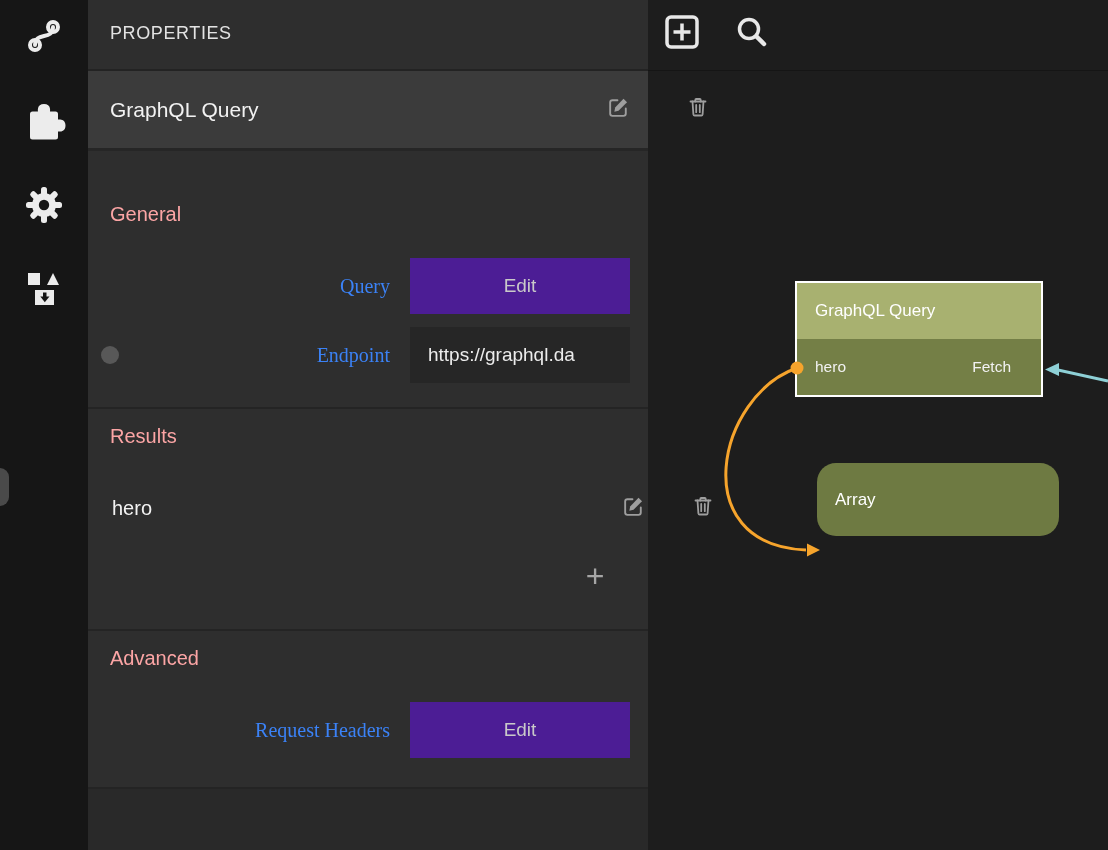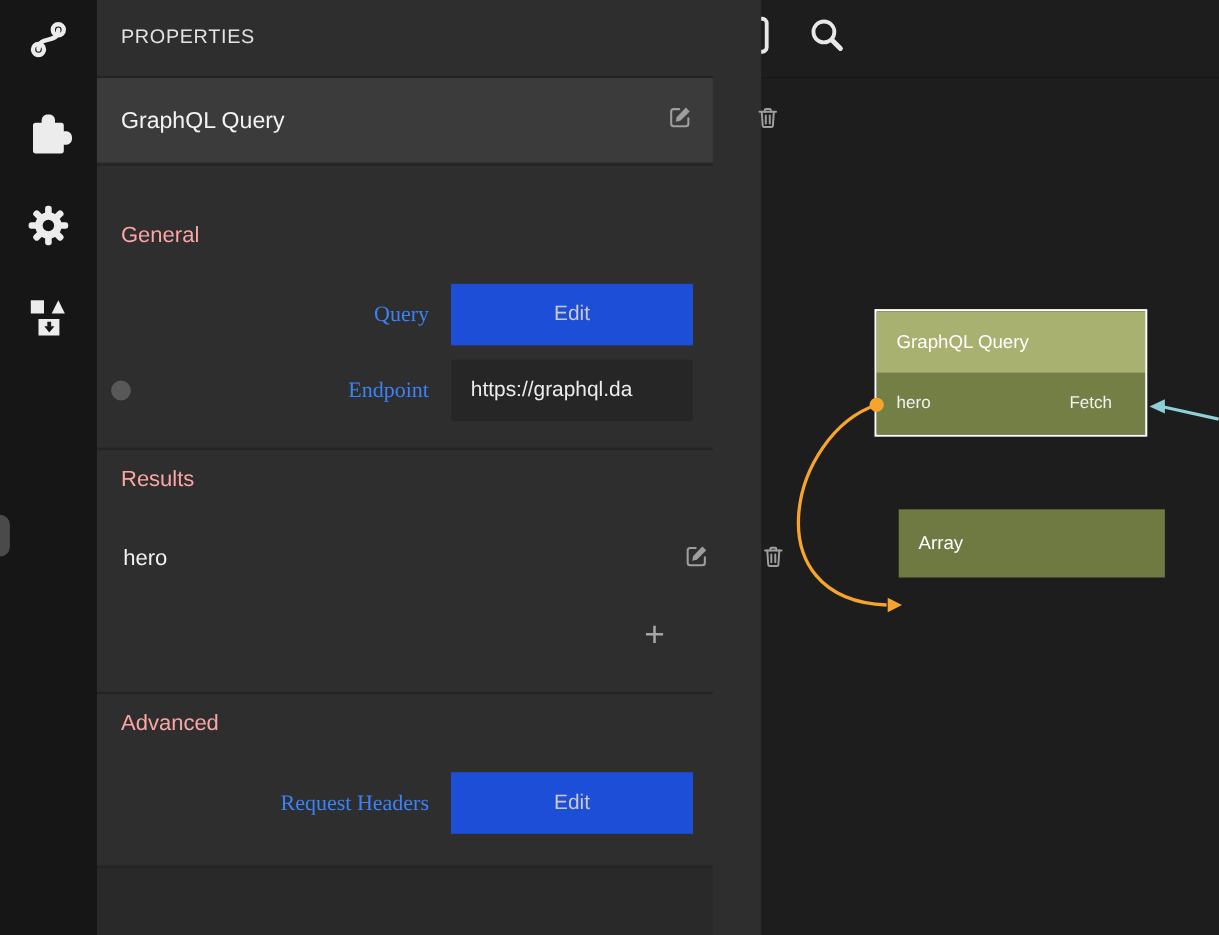--- a/index.html
+++ b/index.html
@@ -5,51 +5,51 @@
   html,body{margin:0;padding:0;background:#1d1d1d;}
   body{width:1108px;height:850px;overflow:hidden;font-family:"Liberation Sans","DejaVu Sans",sans-serif;}
   .app{position:relative;width:1108px;height:850px;}
 
   
   .sidebar{position:absolute;left:0;top:0;width:88px;height:850px;background:#161616;z-index:3;}
   .side-btn{position:absolute;left:0;width:88px;height:64px;display:flex;align-items:center;justify-content:center;cursor:pointer;}
   .side-handle{position:absolute;left:0;top:468px;width:9px;height:38px;background:#4a4a4a;border-radius:0 10px 10px 0;z-index:4;}
 
   
-  .props{position:absolute;left:88px;top:0;width:560px;height:850px;background:#2e2e2e;z-index:2;padding-left:44px;}
+  .props{position:absolute;left:88px;top:0;width:560px;height:850px;background:#2e2e2e;z-index:2;}
   .props-header-text{position:absolute;left:22px;top:23px;font-size:18px;color:#e3e3e3;letter-spacing:.6px;}
   .hdr-divider{position:absolute;left:0;top:69px;width:560px;height:2px;background:#232323;}
   .node-title-row{position:absolute;left:0;top:71px;width:560px;height:77px;background:#3b3b3b;}
   .node-title-row .title{position:absolute;left:22px;top:0;line-height:77px;font-size:21px;color:#f2f2f2;}
   .title-divider{position:absolute;left:0;top:148px;width:560px;height:3px;background:#262626;}
   .icon-btn{position:absolute;width:26px;height:26px;display:flex;align-items:center;justify-content:center;cursor:pointer;}
 
   .section-label{position:absolute;left:22px;font-size:20px;color:#fca5a5;}
   .prop-label{position:absolute;left:0;width:302px;text-align:right;font-size:20px;color:#3b82f6;line-height:56px;font-family:Liberation Serif, serif;}
-  .edit-btn{position:absolute;left:322px;width:220px;height:56px;background:#1d4ed8;border:none;color:#c9c9c9;font-size:19px;font-family:inherit;cursor:pointer;}
+  .edit-btn{position:absolute;left:322px;width:220px;height:56px;background:#4c1d95;border:none;color:#c9c9c9;font-size:19px;font-family:inherit;cursor:pointer;}
   .text-input{position:absolute;left:322px;width:220px;height:56px;background:#262626;color:#ececec;font-size:19px;line-height:56px;padding-left:18px;box-sizing:border-box;white-space:nowrap;overflow:hidden;cursor:text;}
   .port-dot{position:absolute;left:13px;top:346px;width:18px;height:18px;border-radius:50%;background:#585858;cursor:pointer;}
   .divider{position:absolute;left:0;width:560px;height:2px;background:#242424;}
   .result-name{position:absolute;left:24px;top:480px;line-height:56px;font-size:20px;color:#f2f2f2;}
   .add-plus{position:absolute;left:494px;top:558px;width:26px;text-align:center;font-size:32px;color:#a5a5a5;cursor:pointer;}
   .props-footer{position:absolute;left:0;top:789px;width:560px;height:61px;background:#292929;}
 
   
   .canvas{position:absolute;left:648px;top:0;width:460px;height:850px;background:#1d1d1d;z-index:1;}
   .canvas-toolbar-line{position:absolute;left:0;top:70px;width:460px;height:1px;background:#151515;}
   .tool-btn{position:absolute;top:15px;width:38px;height:38px;display:flex;align-items:center;justify-content:center;cursor:pointer;}
 
   .node{position:absolute;cursor:pointer;z-index:2;}
   .node .node-header{font-size:17px;color:#fff;padding-left:18px;display:flex;align-items:center;}
   .node .node-body{position:relative;font-size:15.5px;color:#f2f2f2;}
   .node-graphql{left:147px;top:281px;width:248px;height:116px;border:2px solid #ffffff;box-sizing:border-box;}
   .node-graphql .node-header{height:56px;background:var(--selected-header,#a8b170);}
   .node-graphql .node-body{height:56px;background:var(--selected-body,#747f46);}
   .node-array{left:169px;top:463px;width:242px;height:118px;box-sizing:border-box;}
-  .node-array .node-header{height:62px;background:var(--node-header,#6e7a42);}
+  .node-array .node-header{height:73px;background:var(--node-header,#6e7a42);border-radius:19px;}
   .node-array .node-body{height:59px;background:var(--node-body,#606d37);color:#e6e6e6;}
   .port-label-left{position:absolute;left:18px;top:0;height:100%;display:flex;align-items:center;}
   .port-label-right{position:absolute;right:30px;top:0;height:100%;display:flex;align-items:center;}
 
   .connections{position:absolute;left:0;top:0;width:460px;height:850px;z-index:5;pointer-events:none;}
   .conn-out{stroke:var(--connection-out,#f6a42c);}
   .conn-out-fill{fill:var(--connection-out,#f6a42c);}
   .conn-in{stroke:var(--connection-in,#8ed0d6);}
   .conn-in-fill{fill:var(--connection-in,#8ed0d6);}
 </style>

